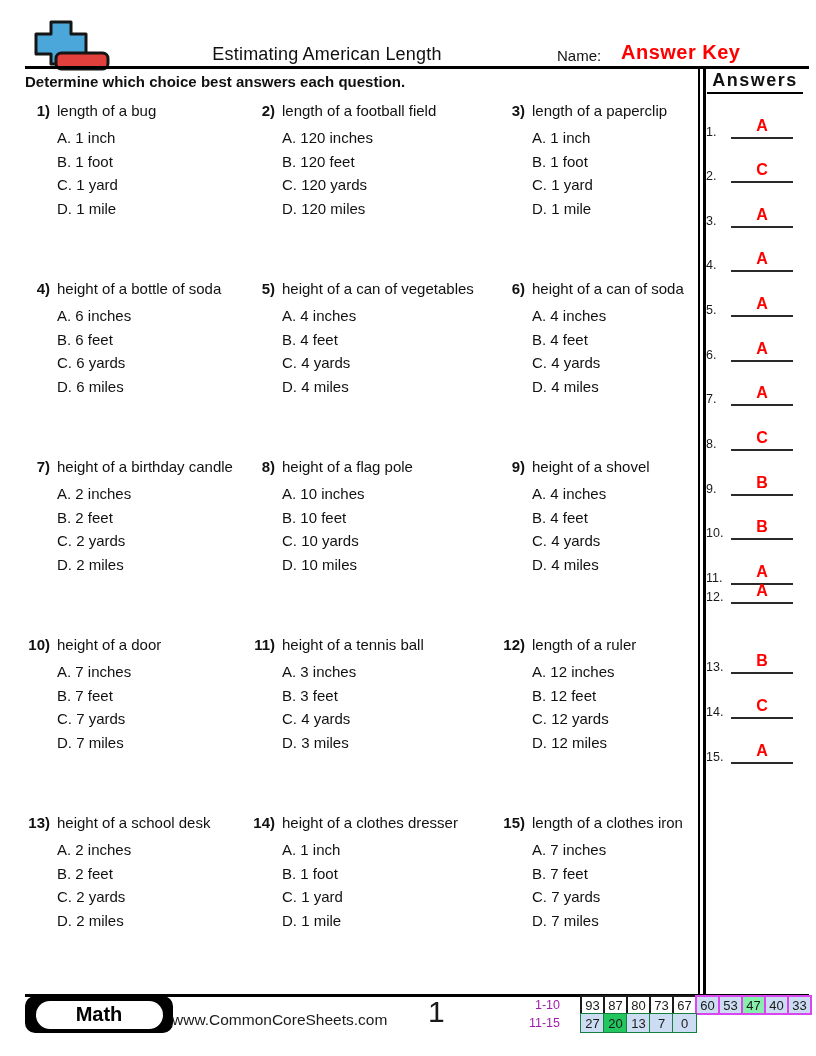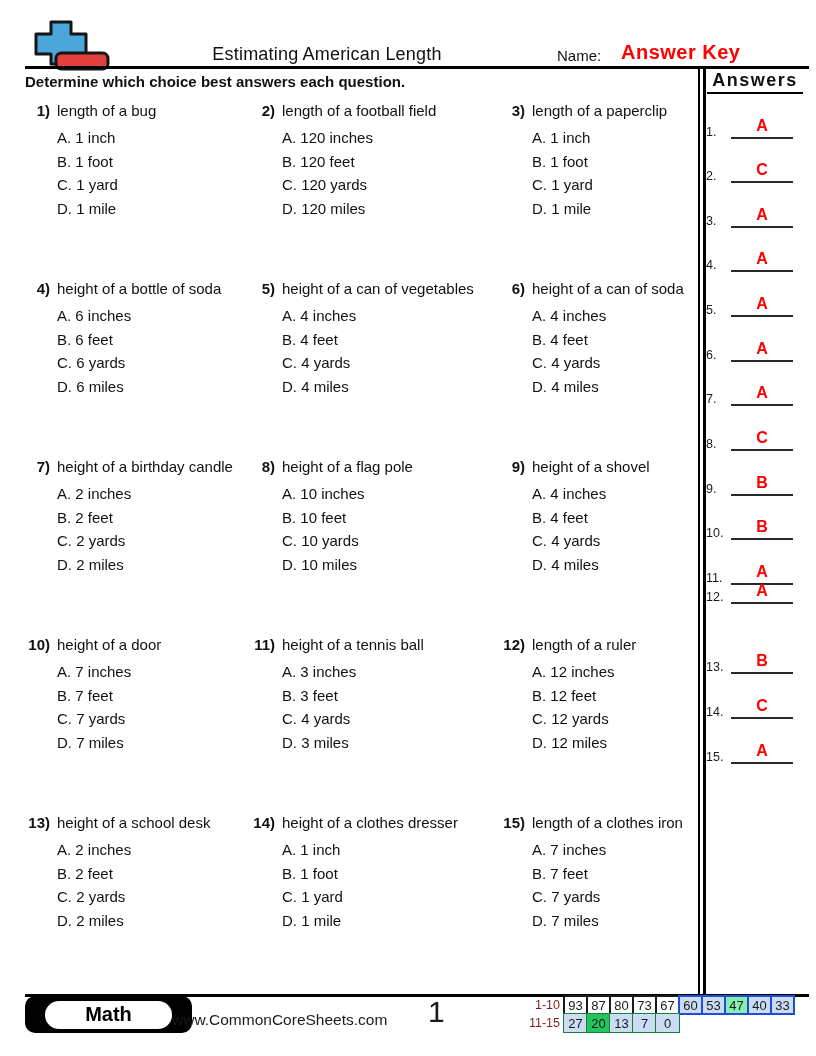--- a/index.html
+++ b/index.html
@@ -41,46 +41,46 @@
 
   
   .q{position:absolute;white-space:nowrap;}
   .q-head{font-size:15px;}
   .q-num{display:inline-block;width:30px;text-align:right;font-weight:700;margin-right:7px;}
   .q-opts{margin-left:37px;margin-top:7px;font-size:15px;line-height:23.5px;}
 
   
   .footer-rule{position:absolute;left:25px;top:994px;width:784px;height:2.5px;background:#000;}
   .subject-badge{
-    position:absolute;left:25px;top:996px;width:167px;height:37px;background:#000;
+    position:absolute;left:25px;top:996px;width:148px;height:37px;background:#000;
     border-radius:10px;display:flex;align-items:center;justify-content:center;
   }
   .subject-pill{
     width:127px;height:28px;background:#fff;border-radius:14px;
     display:flex;align-items:center;justify-content:center;
     font-size:20px;font-weight:700;color:#000;
   }
   .website{position:absolute;left:172px;top:1011px;font-size:15.5px;color:#1a1a1a;}
   .page-number{position:absolute;left:428px;top:995px;font-size:30px;color:#1a1a1a;}
 
   .score-table{position:absolute;left:524px;top:995px;}
   .score-row{display:flex;align-items:stretch;height:20px;}
   .score-row + .score-row{margin-top:-2px;}
   .score-label{
-    flex:none;width:36px;text-align:right;margin-right:3px;font-size:12.5px;
-    display:flex;align-items:center;justify-content:flex-end;color:#7f1d1d;
+    flex:none;width:36px;text-align:right;margin-right:20px;font-size:12.5px;
+    display:flex;align-items:center;justify-content:flex-end;color:#a21caf;
   }
   .score-cells{display:flex;}
   .score-cell{
     box-sizing:border-box;flex:none;width:25px;height:20px;margin-left:-2px;
     display:flex;align-items:center;justify-content:center;font-size:13px;color:#1a1a1a;
   }
   .score-cell:first-child{margin-left:0;}
   .score-cell.white{background:#fff;border:2px solid #1a1a1a;}
-  .score-cell.blue{border:2px solid #1d4ed8;text-align:center;}
+  .score-cell.blue{border:2px solid #d946ef;text-align:center;}
   .score-cell.blue2{border:1px solid #15803d;}
 </style>
 </head>
 <body>
 
 <svg class="logo-svg" viewBox="0 0 78 52">
   <path d="M17,2 H37 V14 H52 V34 H37 V44 H17 V34 H2 V14 H17 Z" fill="#4BA7D9" stroke="#151515" stroke-width="3" stroke-linejoin="round"></path>
   <rect x="22" y="33" width="52" height="16" rx="5.5" fill="#E2403C" stroke="#151515" stroke-width="3"></rect>
 </svg>
 

